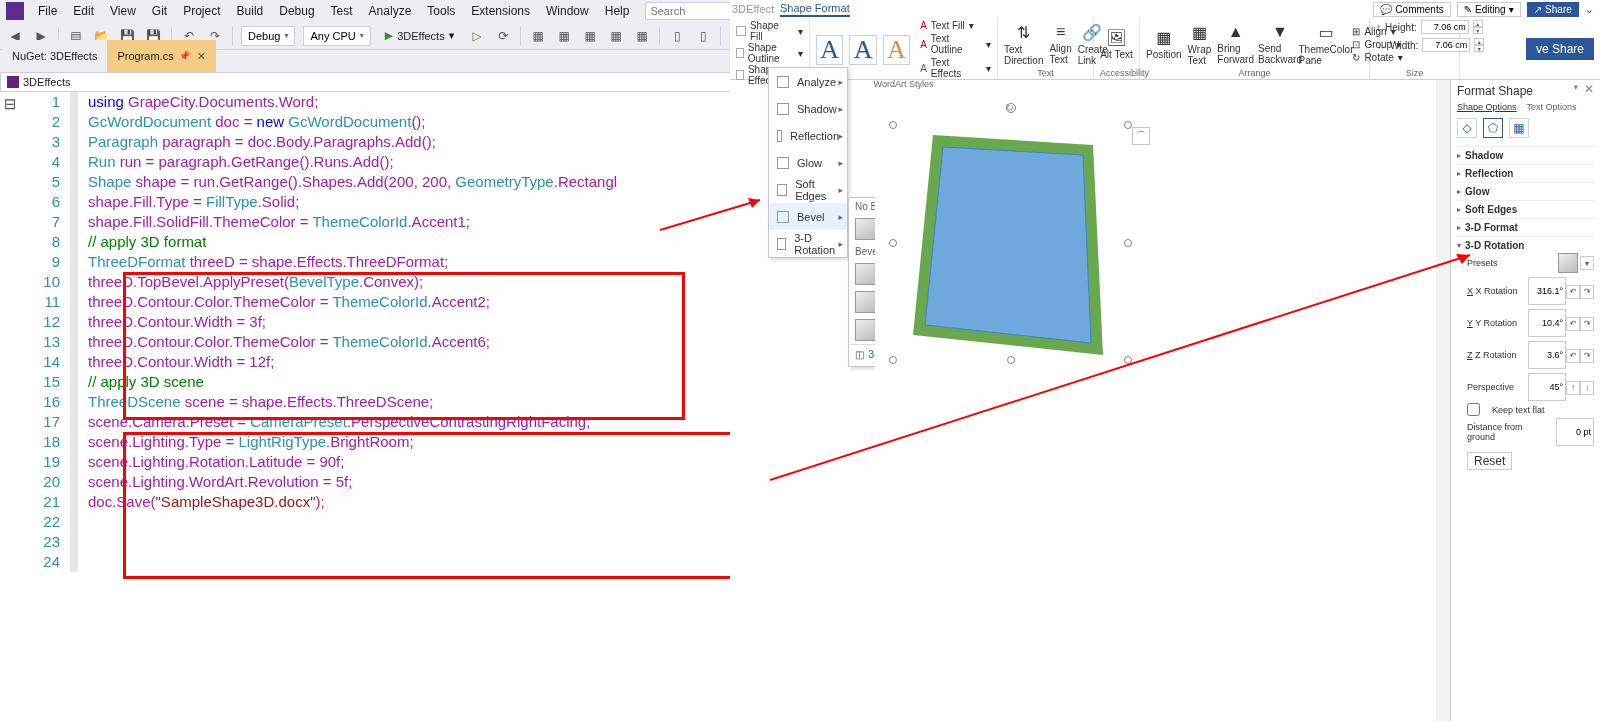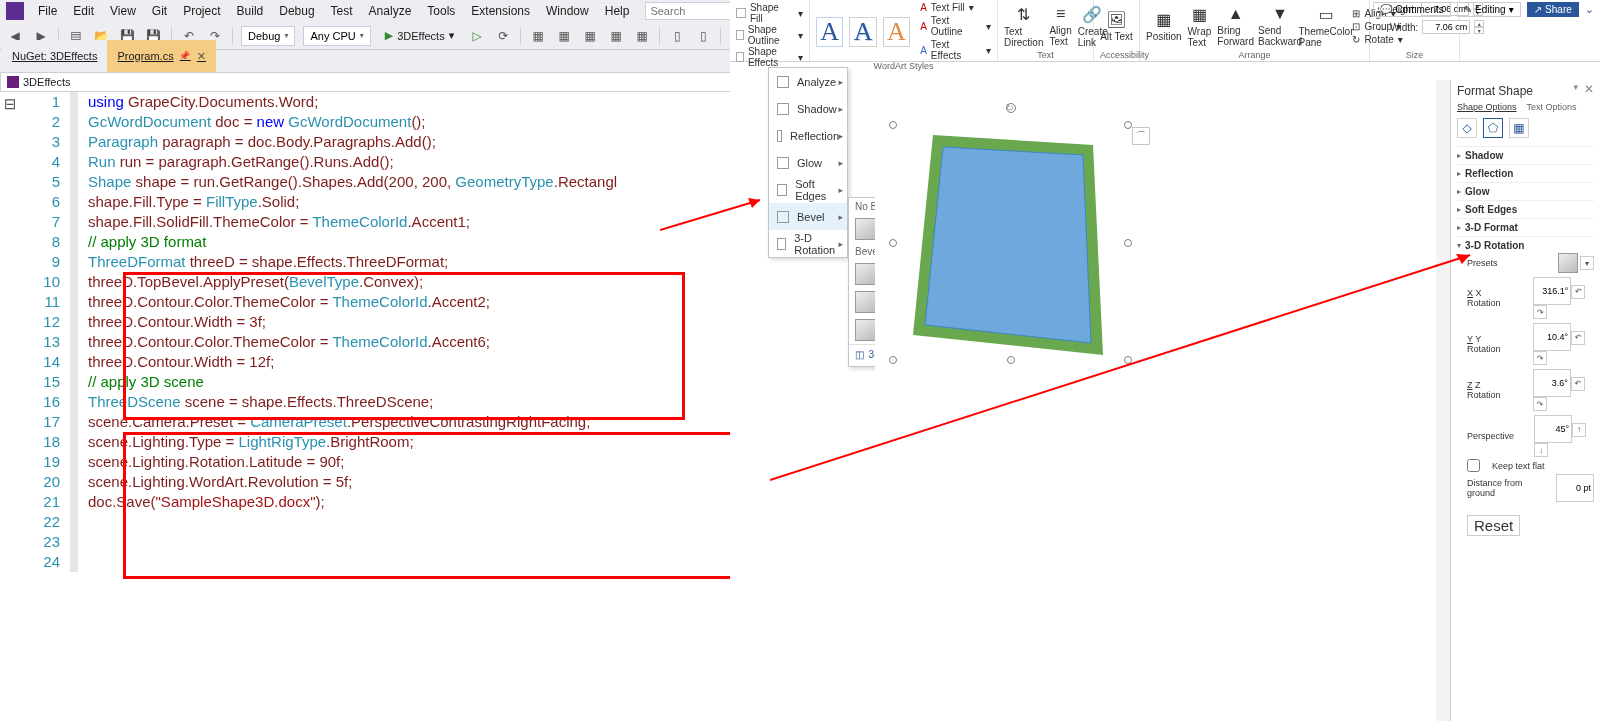--- a/index.html
+++ b/index.html
@@ -16,41 +16,41 @@
     .vs-toolbar { height: 28px; background: #eeeef2; border-bottom: 1px solid #cccedb; display: flex; align-items: center; padding: 0 6px; gap: 8px; }
     .vs-tbtn { width: 18px; height: 18px; display: inline-flex; align-items: center; justify-content: center; color: #555; font-size: 12px; }
     .vs-tbtn.green { color: #388a34; }
     .vs-sep { width: 1px; height: 18px; background: #cccedb; }
     .vs-combo { border: 1px solid #cccedb; background: #fff; height: 20px; padding: 0 6px; display: flex; align-items: center; gap: 4px; font-size: 11px; }
     .vs-combo .chev { font-size: 8px; color: #666; }
     .vs-start { display: flex; align-items: center; gap: 4px; color: #1b1b1b; padding: 0 6px; }
     .vs-start .play { color: #388a34; }
 
     .vs-tabs { height: 22px; background: #eeeef2; display: flex; align-items: flex-end; padding-left: 2px; }
-    .vs-tab { height: 32px; padding: 2px 10px; font-size: 11px; display: flex; align-items: center; gap: 6px; background: #eeeef2; color: #1b1b1b; text-decoration: underline; }
+    .vs-tab { height: 32px; padding: 2px 10px; font-size: 11px; display: flex; align-items: center; gap: 6px; background: #eeeef2; color: #1b1b1b; }
     .vs-tab.active { background: #f5cc84; }
     .vs-tab .pin { font-size: 9px; color: #555; }
     .vs-tab .close { font-size: 11px; color: #555; }
 
     .vs-context { height: 20px; background: #fff; border: 1px solid #cccedb; margin: 0 0 0 0; display: flex; align-items: center; padding: 0 6px; gap: 4px; font-size: 11px; color: #1b1b1b; }
     .vs-context .csicon { width: 12px; height: 12px; background: #68217a; display:inline-block; }
 
     
     .editor-wrap { position: relative; }
     .editor { display: flex; font-family: Consolas, monospace; font-size: 15px; line-height: 20px; }
     .collapse-col { width: 20px; text-align: center; color: #555; padding-top: 2px; }
     .gutter { width: 50px; text-align: right; color: #2b91af; padding-right: 10px; user-select: none; }
     .sidebar-strip { width: 8px; background: #e6e6e6; }
     .code-col { position: relative; flex: 1; }
     .code-line { white-space: pre; position: relative; padding-left: 10px; }
     .tok-kw   { color: #0000ff; }
     .tok-type { color: #2b91af; }
     .tok-str  { color: #a31515; }
     .tok-comm { color: #008000; }
-    .tok-text { color: #7f1d1d; }
+    .tok-text { color: #a21caf; }
 
     .red-box { position: absolute; border: 3px solid #ff0000; pointer-events: none; }
     #box1 { left: 123px; top: 180px; width: 562px; height: 148px; }
     #box2 { left: 123px; top: 340px; width: 640px; height: 147px; }
 
     
     .word-pane { position: absolute; left: 730px; top: 0; right: 0; height: 721px; background: #fff; }
     .word-title { height: 18px; display: flex; align-items: center; gap: 6px; background: #fff; padding-left: 2px; }
     .word-title .title-tab { color: #999; font-size: 11px; }
     .word-title .fmt-tab { border-bottom: 2px solid #2b579a; color: #2b579a; font-size: 11px; padding-bottom: 1px; }
@@ -101,27 +101,27 @@
     .fmt-pane { position: absolute; right: 0; top: 80px; width: 150px; bottom: 0; border-left: 1px solid #d0d0d0; background: #fff; padding: 4px 6px; font-size: 10px; color: #333; }
     .fmt-pane h3 { font-size: 12px; font-weight: normal; color: #333; margin-bottom: 4px; }
     .fmt-sub { color: #666; font-size: 9px; display:flex; gap:10px; margin-bottom: 6px; }
     .fmt-icons { display:flex; gap:6px; margin-bottom: 8px; }
     .fmt-icons .ic { width:20px; height:20px; border:1px solid #d0d0d0; display:flex; align-items:center; justify-content:center; font-size:12px; color:#2b579a; }
     .fmt-icons .ic.active { border-color:#2b579a; }
     .fmt-section { padding: 3px 0; border-top: 1px solid #eee; }
     .fmt-section.exp { }
     .fmt-section .hdr { display:flex; align-items:center; gap:4px; font-size: 10px; color:#333; }
     .fmt-section .hdr .arr { font-size: 8px; color:#666; }
-    .fmt-row { display:flex; align-items:center; justify-content:space-between; padding: 2px 0 2px 10px; gap:20px; }
+    .fmt-row { display:flex; align-items:center; justify-content:space-between; padding: 2px 0 2px 10px; gap:4px; }
     .fmt-row label { font-size:9px; color:#333; }
     .fmt-row .u { text-decoration: underline; }
     .fmt-input { width:38px; height:28px; border:1px solid #ccc; font-size:9px; text-align:right; padding-right:2px; }
     .fmt-mini-btn { width:14px; height:14px; border:1px solid #ccc; display:inline-flex; align-items:center; justify-content:center; font-size:8px; color:#555; }
     .fmt-preset { width:20px; height:20px; background: linear-gradient(145deg,#eee,#bbb); border:1px solid #999; }
-    .fmt-reset { border:1px solid #ccc; padding:1px 6px; font-size:15px; margin-left:10px; margin-top:11px; display:inline-block; }
+    .fmt-reset { border:1px solid #ccc; padding:1px 6px; font-size:12px; margin-left:10px; margin-top:4px; display:inline-block; }
     .fmt-check { display:flex; align-items:center; gap:12px; padding-left:10px; font-size:9px; }
     .fmt-pane .closex { position:absolute; top:2px; right:6px; font-size:12px; color:#888; }
     .fmt-pane .chevd  { position:absolute; top:2px; right:22px; font-size:9px; color:#888; }
 
     
     .arrow { position: absolute; pointer-events: none; }
     .pencilline { stroke:#ff0000; stroke-width:2; fill:none; }
     .arrowhead { fill:#ff0000; }
 
     
@@ -252,20 +252,24 @@
         <div class="code-line"><span class="tok-text">scene.Lighting.WordArt.Revolution = 5f;</span></div>
         <div class="code-line"><span class="tok-text">doc.Save(</span><span class="tok-str">"SampleShape3D.docx"</span><span class="tok-text">);</span></div>
       </div>
   </div>
 
   <div id="box1" class="red-box"></div>
   <div id="box2" class="red-box"></div>
 </div>
 
 <div class="word-pane">
+  <div class="word-title">
+    <span class="title-tab">3DEffect</span>
+    <span class="fmt-tab">Shape Format</span>
+  </div>
   <div class="word-band-top">
     <div class="btn">💬 <span>Comments</span></div>
     <div class="btn">✎ <span>Editing</span> ▾</div>
     <div class="btn share">↗ <span>Share</span></div>
     <span style="color:#2b579a;">⌄</span>
   </div>
 
   <div class="ribbon">
     <div class="ribbon-group" style="width:80px">
       <div class="controls" style="flex-direction:column; align-items:flex-start; gap:0;">
@@ -358,20 +362,25 @@
             <span>↔</span>
             <span>Width:</span> 
             <input class="ribbon-input" value="7.06 cm" style="">
             <span class="ribbon-spin">
               <span>▴</span>
               <span>▾</span>
             </span>
           </div>
       </div>
       <div class="label">Size</div>
+    </div>
+    <div class="ribbon-group" style="border:none; flex:1;">
+      <div class="controls" style="justify-content:flex-end;">
+        <div style="background:#2b579a;color:#fff;padding:4px 10px;font-size:12px;">ve Share</div>
+      </div>
     </div>
   </div>
 
   <div class="fx-menu">
     <div id="fx-host">
         <div class="fx-item">
           <span class="sw"></span>
           <span>Analyze</span>
           <span class="chev">▸</span>
         </div>

